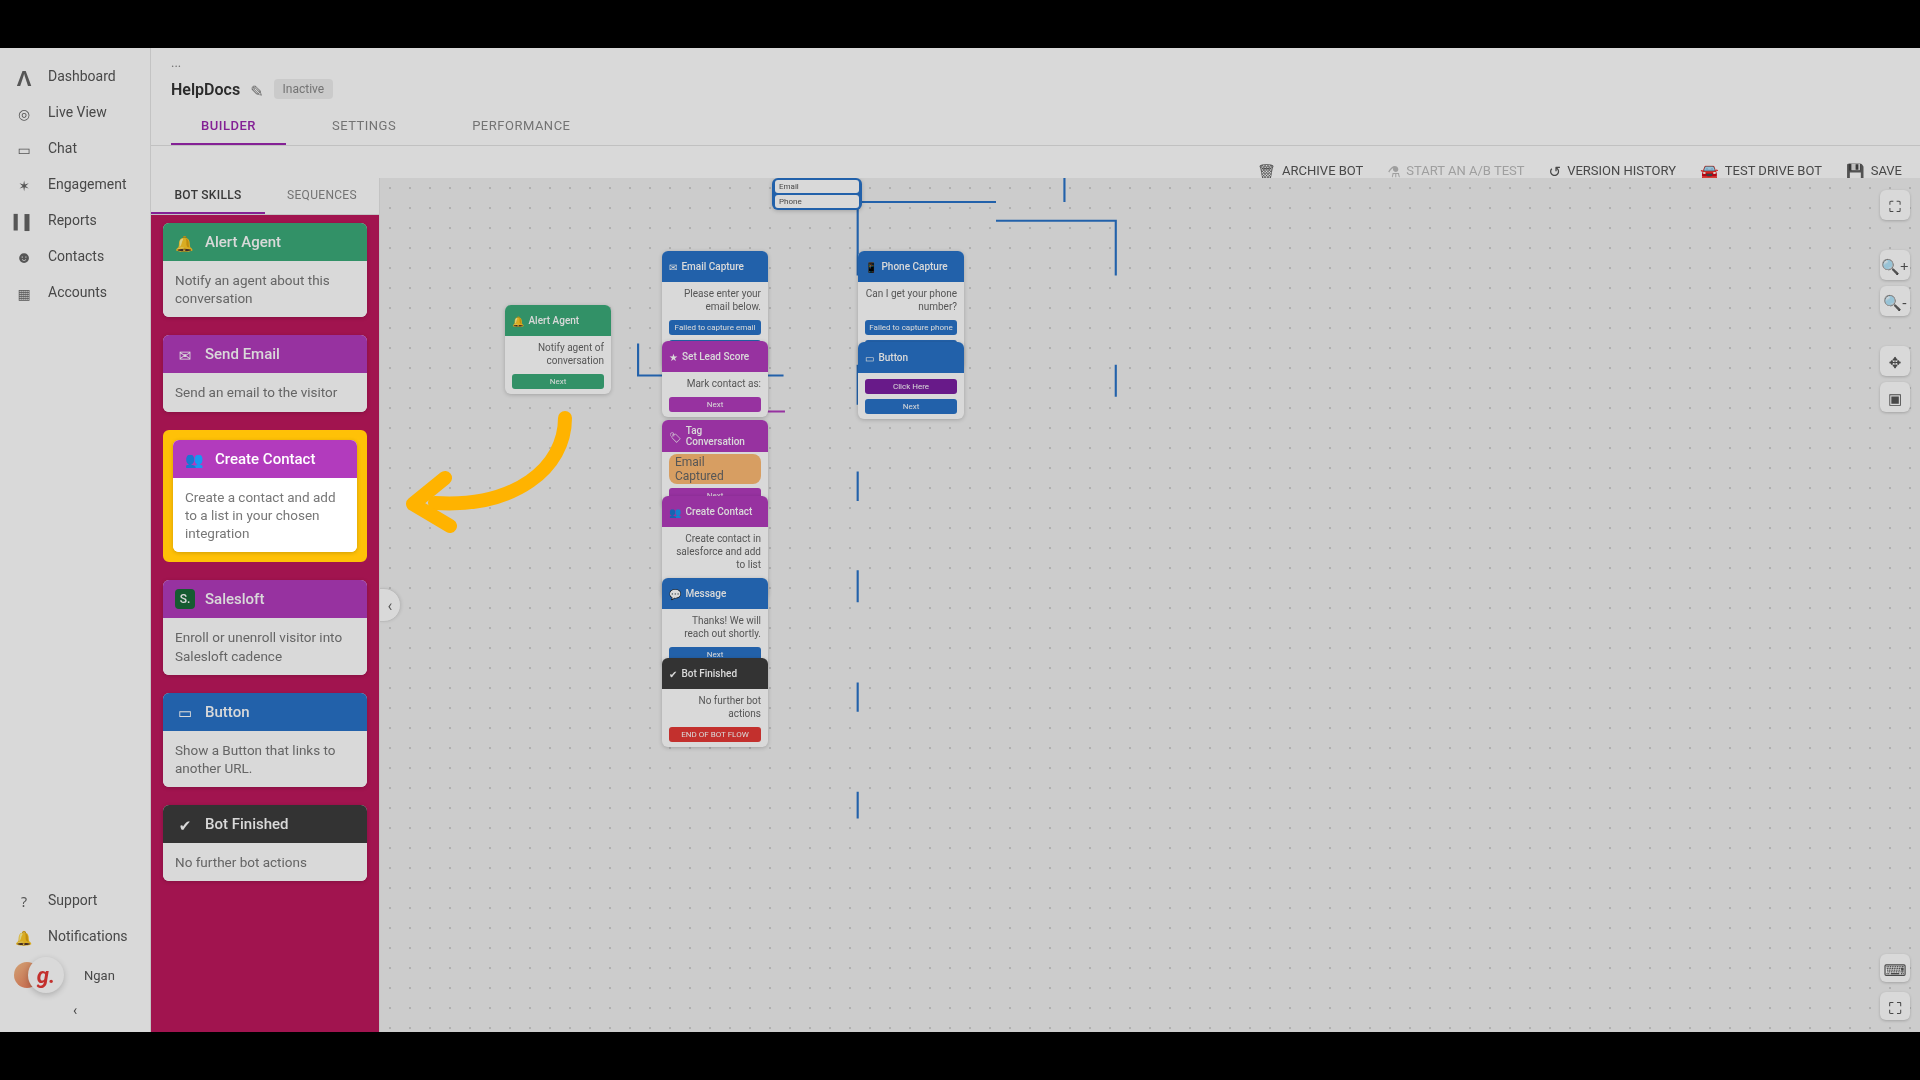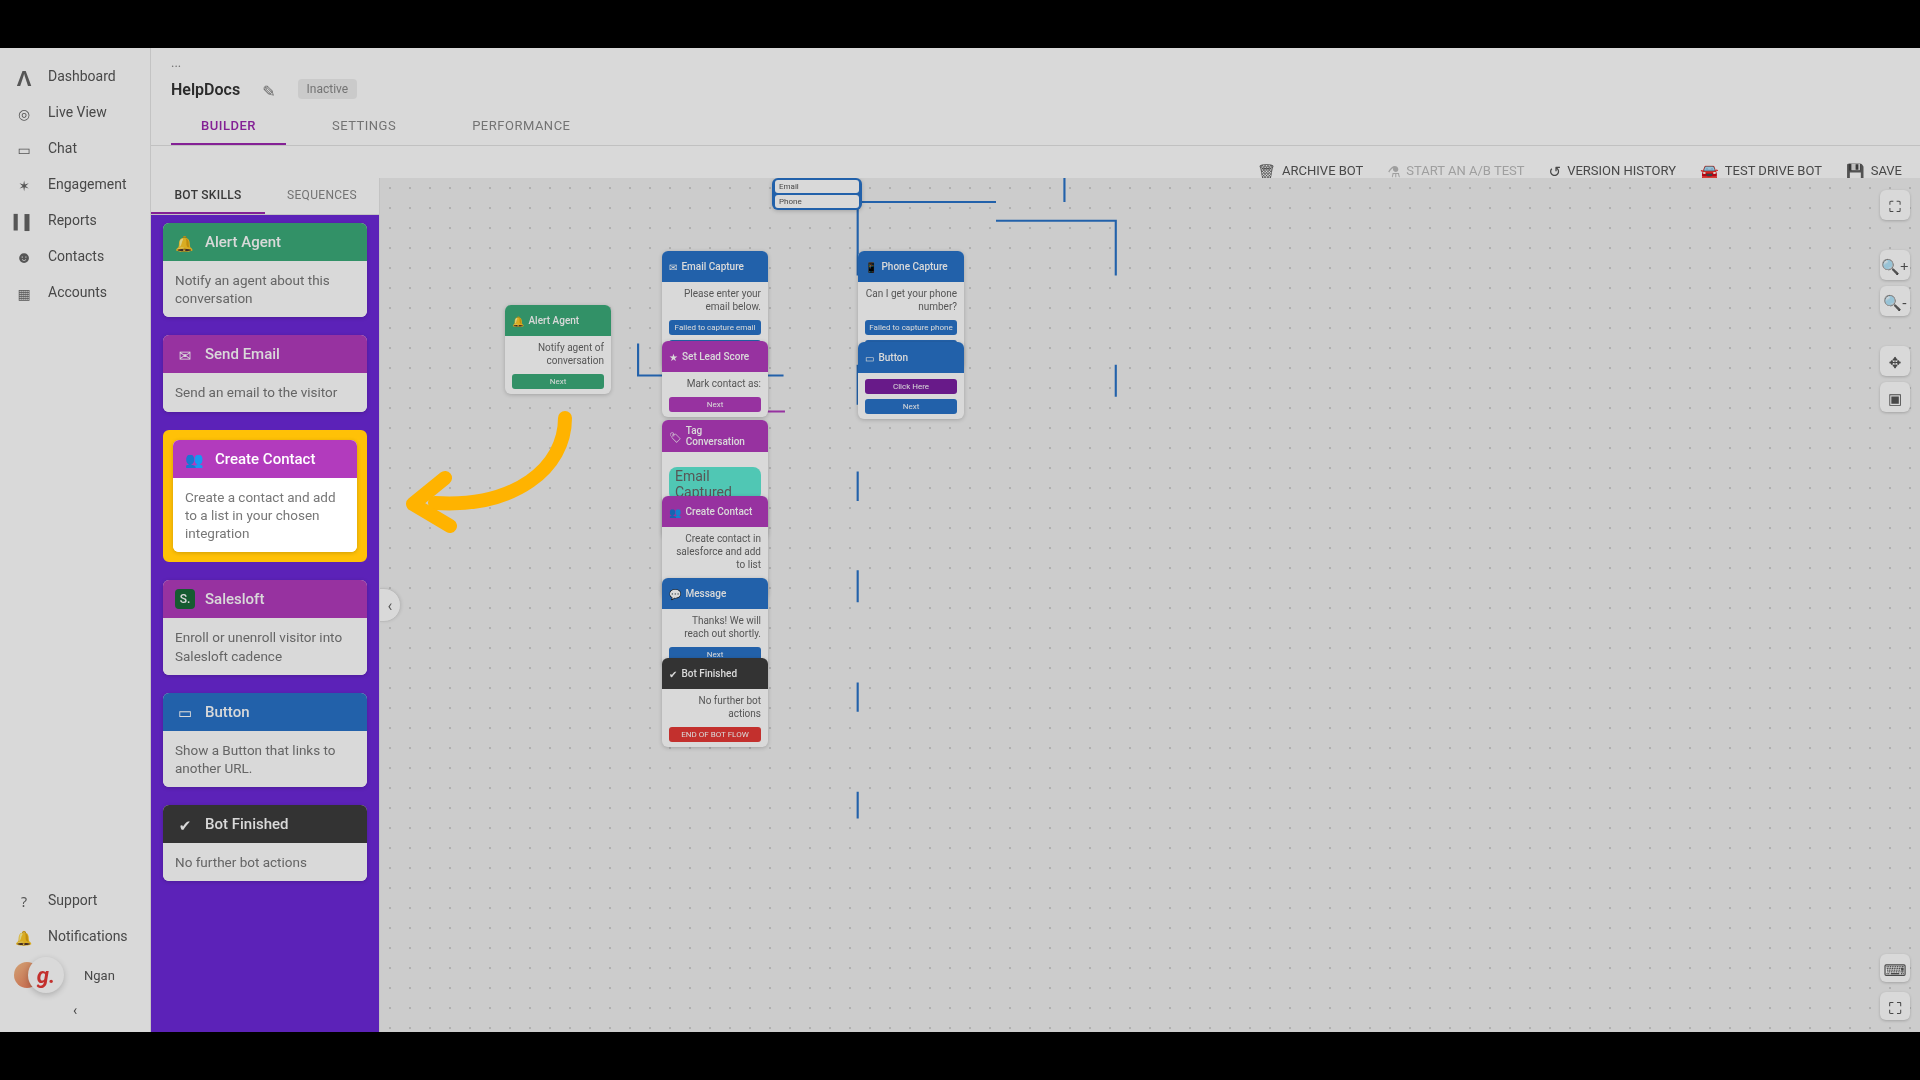--- a/index.html
+++ b/index.html
@@ -16,35 +16,35 @@
 .sidebar-item .icon { width: 20px; height: 20px; display:flex; align-items:center; justify-content:center; color:#666; }
 .logo-icon { font-size: 22px; font-weight: bold; color: #333; }
 .sidebar-bottom { padding-bottom: 8px; }
 .sidebar-user { display:flex; align-items:center; gap:10px; padding:8px 14px; font-size:13px; color:#555; }
 .avatar { width:26px; height:26px; border-radius:50%; background: linear-gradient(135deg,#f7c08a,#e76f51); display:flex; align-items:center; justify-content:center; font-size:11px; color:#fff;}
 .g-badge { display: flex; align-items: center; justify-content:center; width: 36px; height: 36px; border-radius: 50%; background: #fff; box-shadow: 0 2px 6px rgba(0,0,0,0.2); color: #e53935; font-size: 22px; font-weight: bold; font-style: italic; position: absolute; left: 28px; }
 .collapse-caret { text-align: center; padding: 6px 0; color: #555; cursor: pointer; font-size: 14px; }
 
 .main { position: absolute; left: 151px; right: 0; top: 0; bottom: 0; background: #fff; }
 .breadcrumb-bar { height: 22px; padding: 0 20px; font-size: 13px; color: #888; display:flex; align-items:flex-end; }
-.title-row { display: flex; align-items: center; gap: 22px; padding: 0 20px; height: 38px; }
+.title-row { display: flex; align-items: center; gap: 10px; padding: 0 20px; height: 38px; }
 .title-row h1 { font-size: 16px; font-weight: 600; color: #333; }
 .edit-btn { color:#777; cursor:pointer; }
 .badge { background:#eee; color:#888; border-radius:4px; padding:3px 9px; font-size:12px; }
 .tabs { display:flex; gap: 16px; border-bottom:1px solid #e3e3e3; padding: 0 20px; }
 .tab { padding: 10px 30px; font-size: 13px; color: #888; cursor: pointer; letter-spacing:0.5px; }
 .tab.active { color:#9c27b0; border-bottom: 2px solid #9c27b0; font-weight: 500; }
 
 .toolbar { display:flex; justify-content:flex-end; gap:24px; padding:9px 18px; border-bottom:1px solid #e9e9e9; font-size:13px; color:#555; }
 .toolbar .tb-item { display:flex; align-items:center; gap:6px; cursor:pointer; }
 .tb-item.disabled { color:#bbb; }
 .tb-item .ico { font-size:15px; }
 
 .workspace { position:absolute; top:130px; bottom:0; left:0; right:0; display:flex; }
-.skills-panel { width:229px; border-right:1px solid #e5e5e5; background:#6d28d9; display:flex; flex-direction:column; overflow:hidden;}
+.skills-panel { width:229px; border-right:1px solid #e5e5e5; background:#be185d; display:flex; flex-direction:column; overflow:hidden;}
 .panel-tabs { display:flex; border-bottom:1px solid #e5e5e5; background:#fff;}
 .panel-tabs .ptab { flex:1; text-align:center; padding:10px 0; font-size:12px; color:#888; cursor:pointer; letter-spacing:0.3px;}
 .panel-tabs .ptab.active { color:#444; border-bottom:2px solid #9c27b0; font-weight:500;}
 .skills-list { flex:1; overflow-y:auto; padding:8px 12px 20px 12px; }
 .skill-card { border-radius:6px; overflow:hidden; box-shadow: 0 1px 4px rgba(0,0,0,0.18); margin-bottom:18px; background:#fff;}
 .skill-header { display:flex; align-items:center; gap:10px; padding:9px 12px; color:#fff; font-size:15px; font-weight:500;}
 .skill-header .sicon { width:20px; height:20px; display:flex; align-items:center; justify-content:center; border-radius:4px;}
 .skill-desc { padding:10px 12px; font-size:13.5px; color:#777; line-height:1.35; background:#fff;}
 .sh-green { background:#3bab7a; }
 .sh-purple { background:#b23bbd; }
@@ -61,21 +61,21 @@
 .canvas-inner { position:absolute; inset:0; }
 
 .node { position:absolute; border-radius:6px; box-shadow:0 1px 4px rgba(0,0,0,0.2); font-size:10px; background:#fff; overflow:hidden; }
 .node-top { width:90px; background:#2973c8; }
 .node-top .slot { background:#fff; margin:2px 3px; padding:2px 4px; border-radius:3px; color:#555; font-size:8px;}
 .node-generic .nh { display:flex; align-items:center; gap:4px; padding:5px 7px; color:#fff; font-size:10px; font-weight:500;}
 .node-generic .nbody { padding:5px 7px; font-size:10px; color:#666; line-height:1.3;text-align:right;}
 .node-generic .nbtn { margin:2px 7px 5px 7px; padding:3px 0; text-align:center; border-radius:3px; font-size:8px; color:#fff;}
 .nh-blue { background:#2973c8;} .nh-purple{background:#b23bbd;} .nh-green{background:#3bab7a;} .nh-dark{background:#3d3d3d;}
 .btn-blue{background:#2973c8;} .btn-purple{background:#b23bbd;} .btn-green{background:#3bab7a;} .btn-red{background:#e53935;} .btn-deep-purple{background:#7b1fa2;}
-.tag-chip { display:inline-block; background:#5eead4; color:#666; border-radius:8px; padding:1px 6px; font-size:14px; margin:15px 7px;}
+.tag-chip { display:inline-block; background:#fdba74; color:#666; border-radius:8px; padding:1px 6px; font-size:12px; margin:2px 7px;}
 
 svg.connectors { position:absolute; inset:0; width:100%; height:100%; pointer-events:none; }
 svg.connectors path { stroke:#2973c8; stroke-width:1.5; fill:none; }
 svg.connectors.purple path { stroke:#b23bbd; }
 
 .arrow-annotation { position:absolute; z-index:70; pointer-events:none; }
 
 .canvas-controls { position:absolute; right:10px; top:12px; display:flex; flex-direction:column; gap:6px; }
 .canvas-controls .ctrl { width:30px; height:30px; background:#fff; border-radius:6px; box-shadow:0 1px 3px rgba(0,0,0,0.2); display:flex; align-items:center; justify-content:center; color:#555; cursor:pointer; font-size:15px;}
 .canvas-controls .gap { height:18px; }

